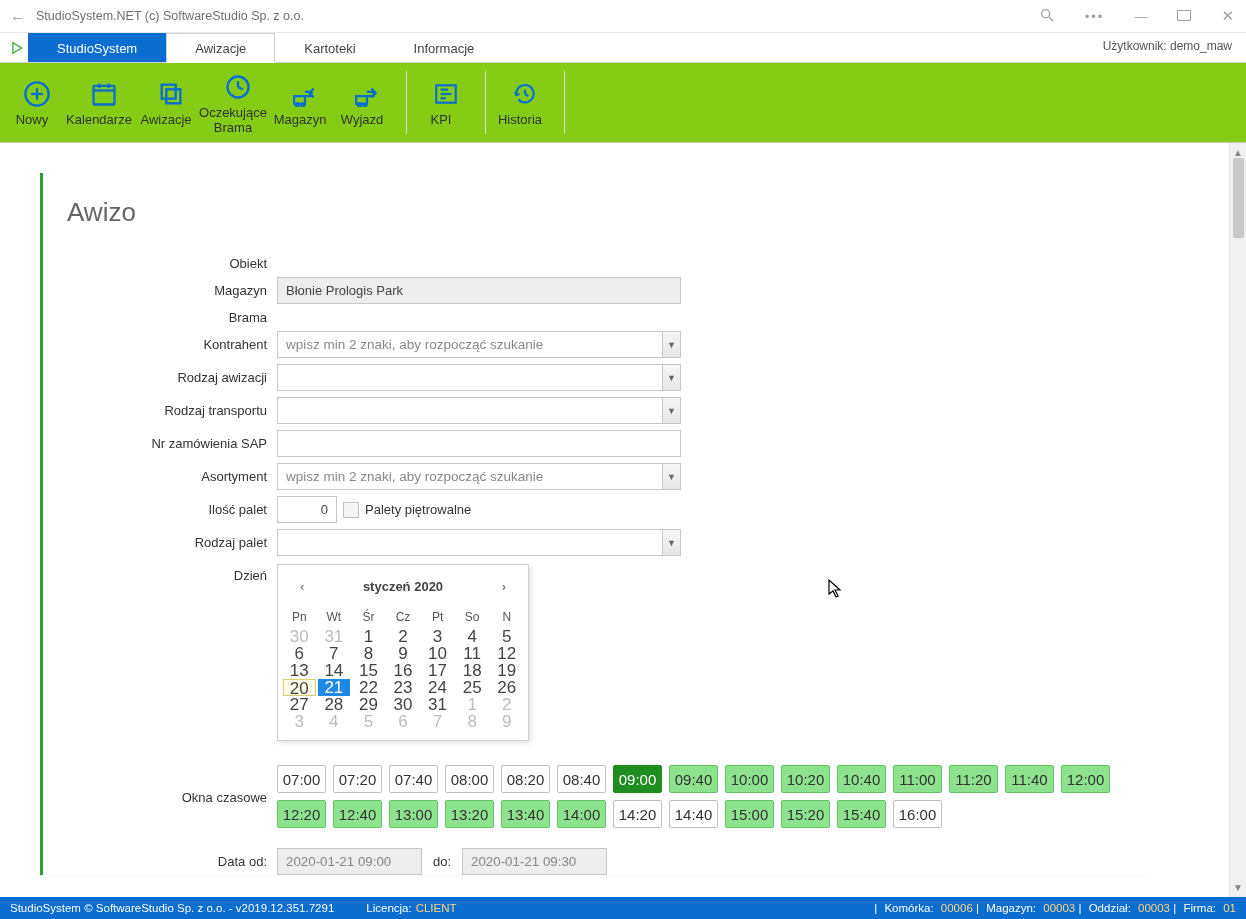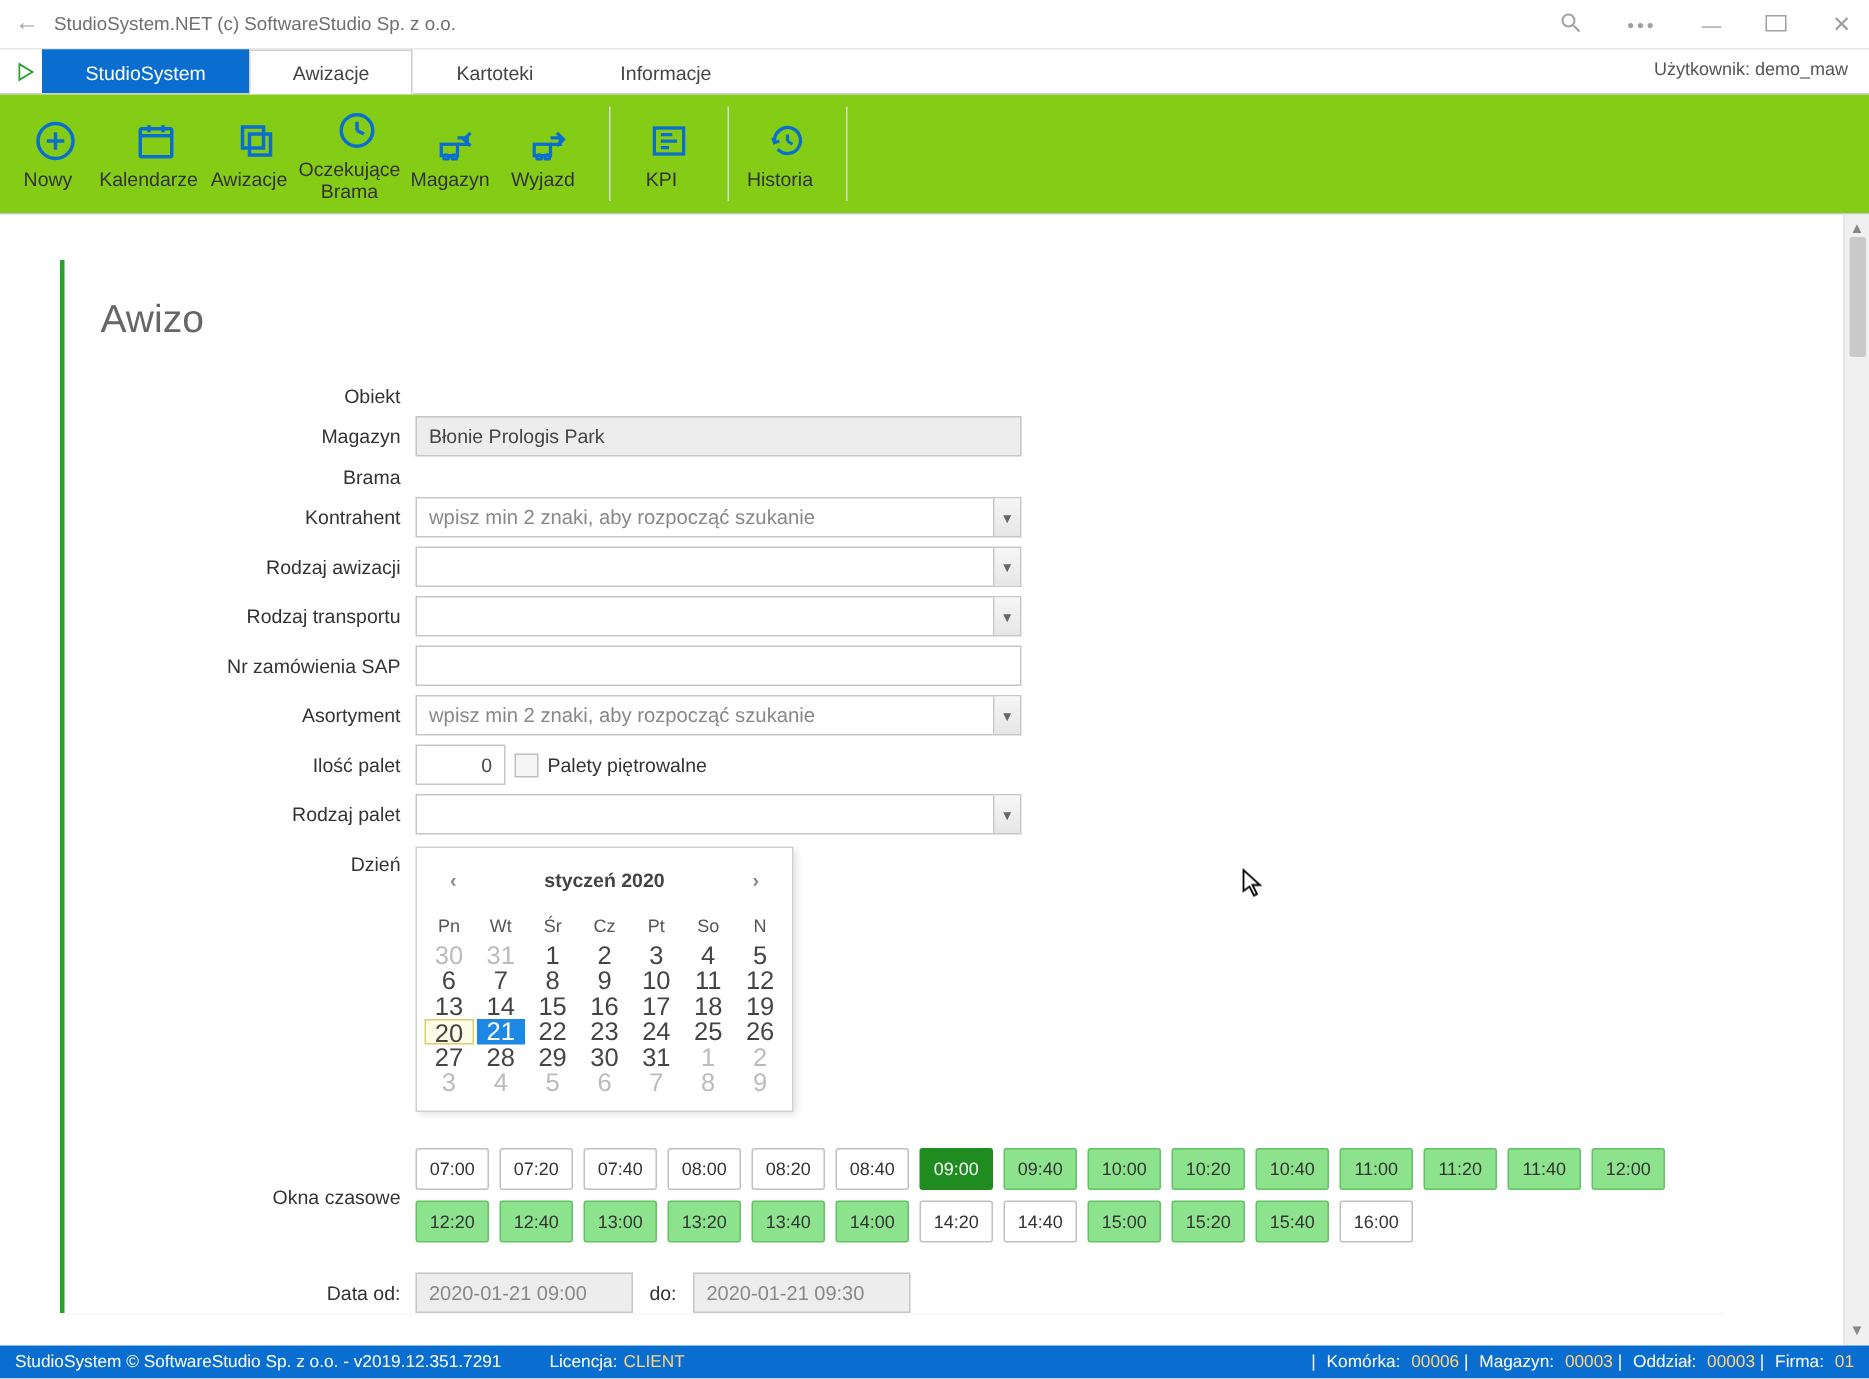--- a/index.html
+++ b/index.html
@@ -66,21 +66,21 @@
   .cal-arrow { color:#888; padding: 2px 6px; }
   .cal-grid { display: grid; grid-template-columns: repeat(7, 1fr); text-align:center; }
   .cal-dow { font-size: 12px; color:#555; padding: 4px 0; }
   .cal-day { font-size: 17px; color:#444; padding: 2px 0; height: 17px; line-height:13px; margin: 0 1px; }
   .cal-day.other { color: #bbb; }
   .cal-day.today { border: 1px solid #d8d070; background:#fffde8; }
   .cal-day.selected { background: #1e88e5; color: #fff; }
 
   
   .slots { display: flex; flex-wrap: wrap; gap: 7px; margin-top: 4px; }
-  .slot { min-width: 49px; height: 28px; border: 1px solid #c0c0c0; background: #fff; display:flex; align-items:center; justify-content:center; font-size: 12px; color:#333; border-radius:2px; }
+  .slot { min-width: 49px; height: 28px; border: 1px solid #c0c0c0; background: #fff; display:flex; align-items:center; justify-content:center; font-size: 15px; color:#333; border-radius:2px; }
   .slot.avail { background: #8de38d; border-color:#63c263; }
   .slot.sel { background: #1f8c1f; color: #fff; border-color: #1f8c1f; }
 
   
   .statusbar { height: 22px; background: #0a6ed1; color: #fff; display:flex; align-items:center; font-size: 11.5px; padding: 0 10px; }
   .statusbar .left { flex: 1; display:flex; gap: 32px; }
   .statusbar .lic-label { color: #fff; }
   .statusbar .lic-val { color: #ffd480; margin-left:4px; }
   .statusbar .right span { margin-left: 4px; }
   .statusbar .num-y { color: #ffd480; }

